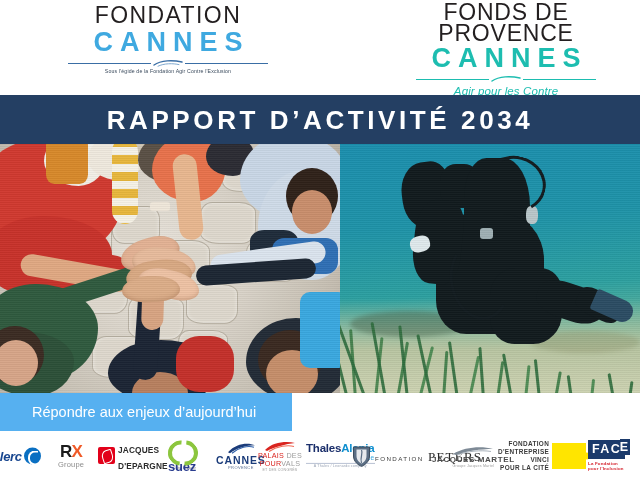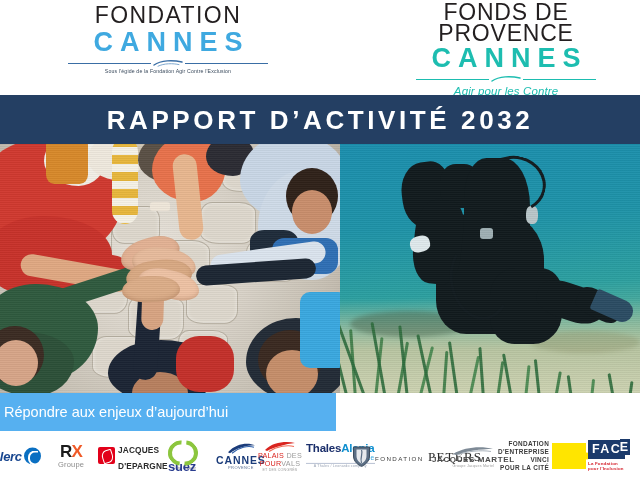--- a/index.html
+++ b/index.html
@@ -230,23 +230,23 @@
   .caption {
     height: 38px;
     display: flex;
     align-items: center;
     color: #ffffff;
     font-size: 14.5px;
     line-height: 16px;
     white-space: nowrap;
   }
   .caption-left {
-    width: 336px;
+    width: 292px;
     background: #56b0f0;
-    padding-left: 4px;
+    padding-left: 32px;
     box-sizing: border-box;
     justify-content: flex-start;
   }
   .caption-right {
     width: 300px;
     background: #0fb2a8;
     justify-content: center;
   }
 
   
@@ -563,21 +563,21 @@
             <path d="M1 6 C8 1, 20 1, 29 3" stroke="#1dbdb0" stroke-width="1.4" fill="none" stroke-linecap="round"></path>
           </svg>
         </div>
       </div>
       <div class="lg-tag teal">Agir pour les Contre</div>
     </div>
 
   </div>
 
   <div class="banner">
-    <div class="banner-title">RAPPORT D’ACTIVITÉ 2032</div>
+    <div class="banner-title">RAPPORT D’ACTIVITÉ 2034</div>
   </div>
 
   <div class="photos">
 
     <div class="photo photo-left">
       <div class="photo-canvas">
         <div class="pl-bg"></div>
 
         <div class="stone" style="left:58px;  top:78px;  width:52px; height:40px;"></div>
         <div class="stone" style="left:112px; top:62px;  width:46px; height:36px; border-radius:34% 26% 30% 26%/26% 34% 26% 32%;"></div>

